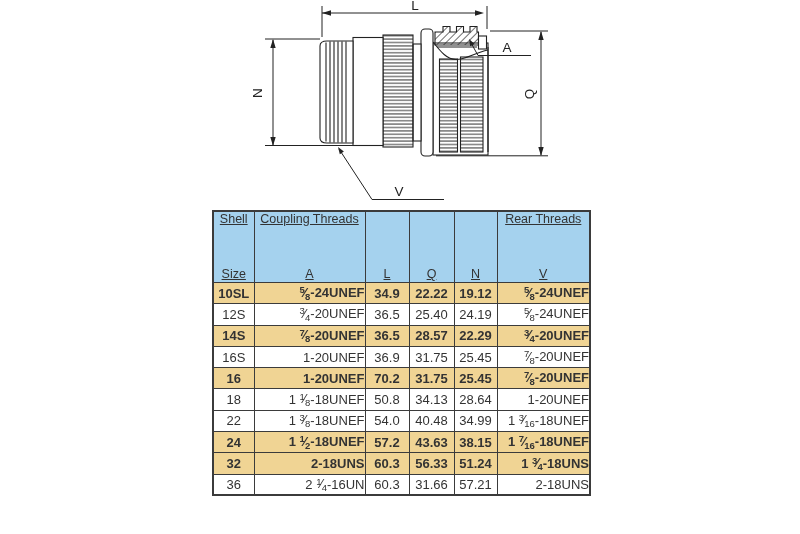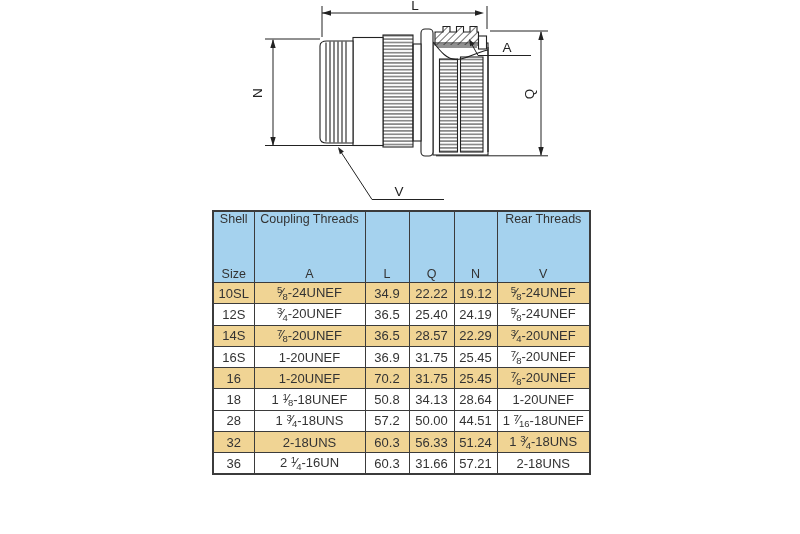--- a/index.html
+++ b/index.html
@@ -14,27 +14,27 @@
   body{width:800px;height:534px;background:#ffffff;overflow:hidden;
        font-family:"Liberation Sans",sans-serif;color:var(--text);}
   .page{position:relative;width:800px;height:534px;background:#fff;}
   .drawing{position:absolute;left:0;top:0;width:800px;height:210px;}
 
   table.spec{position:absolute;left:212px;top:210px;width:377px;
     border-collapse:collapse;table-layout:fixed;
     border:2px solid var(--grid);font-size:13px;color:var(--text);}
   table.spec th,table.spec td{border:1.5px solid var(--grid);padding:0;line-height:1;}
   thead th{background:var(--header_bg);font-weight:normal;font-size:12.5px;
-    text-align:center;vertical-align:middle;padding:2px 0 1px 0;}
+    text-align:center;vertical-align:middle;padding:2px 0 1px 0;text-decoration:underline;}
   thead .h1{display:block;line-height:15px;min-height:15px;}
   thead .h2{display:block;line-height:15px;min-height:15px;margin-top:40px;}
   tbody td{height:21.3px;vertical-align:middle;background:#fff;}
-  tbody tr.band td{background:var(--band_bg);}
+  tbody tr.band td{background:var(--band_bg);font-weight:bold;}
   td.c0,td.c2,td.c3,td.c4{text-align:center;}
-  td.c1,td.c5{text-align:center;padding-left:8px;}
+  td.c1,td.c5{text-align:right;padding-left:8px;}
   .fr sup{font-size:9.5px;vertical-align:3.5px;margin-right:-1px;}
   .fr sub{font-size:9.5px;vertical-align:-3px;margin-left:-1px;}
 </style>
 </head>
 <body>
 
 <div class="page">
 
   <svg class="drawing" viewBox="0 0 800 210">
     <defs>
@@ -196,25 +196,33 @@
         </tr>
         <tr>
           <td class="c0">18</td>
           <td class="c1">1 <span class="fr"><sup>1</sup>⁄<sub>8</sub></span>-18UNEF</td>
           <td class="c2">50.8</td>
           <td class="c3">34.13</td>
           <td class="c4">28.64</td>
           <td class="c5">1-20UNEF</td>
         </tr>
         <tr>
-          <td class="c0">28</td>
-          <td class="c1">1 <span class="fr"><sup>3</sup>⁄<sub>4</sub></span>-18UNS</td>
+          <td class="c0">22</td>
+          <td class="c1">1 <span class="fr"><sup>3</sup>⁄<sub>8</sub></span>-18UNEF</td>
+          <td class="c2">54.0</td>
+          <td class="c3">40.48</td>
+          <td class="c4">34.99</td>
+          <td class="c5">1 <span class="fr"><sup>3</sup>⁄<sub>16</sub></span>-18UNEF</td>
+        </tr>
+        <tr class="band">
+          <td class="c0">24</td>
+          <td class="c1">1 <span class="fr"><sup>1</sup>⁄<sub>2</sub></span>-18UNEF</td>
           <td class="c2">57.2</td>
-          <td class="c3">50.00</td>
-          <td class="c4">44.51</td>
+          <td class="c3">43.63</td>
+          <td class="c4">38.15</td>
           <td class="c5">1 <span class="fr"><sup>7</sup>⁄<sub>16</sub></span>-18UNEF</td>
         </tr>
         <tr class="band">
           <td class="c0">32</td>
           <td class="c1">2-18UNS</td>
           <td class="c2">60.3</td>
           <td class="c3">56.33</td>
           <td class="c4">51.24</td>
           <td class="c5">1 <span class="fr"><sup>3</sup>⁄<sub>4</sub></span>-18UNS</td>
         </tr>

